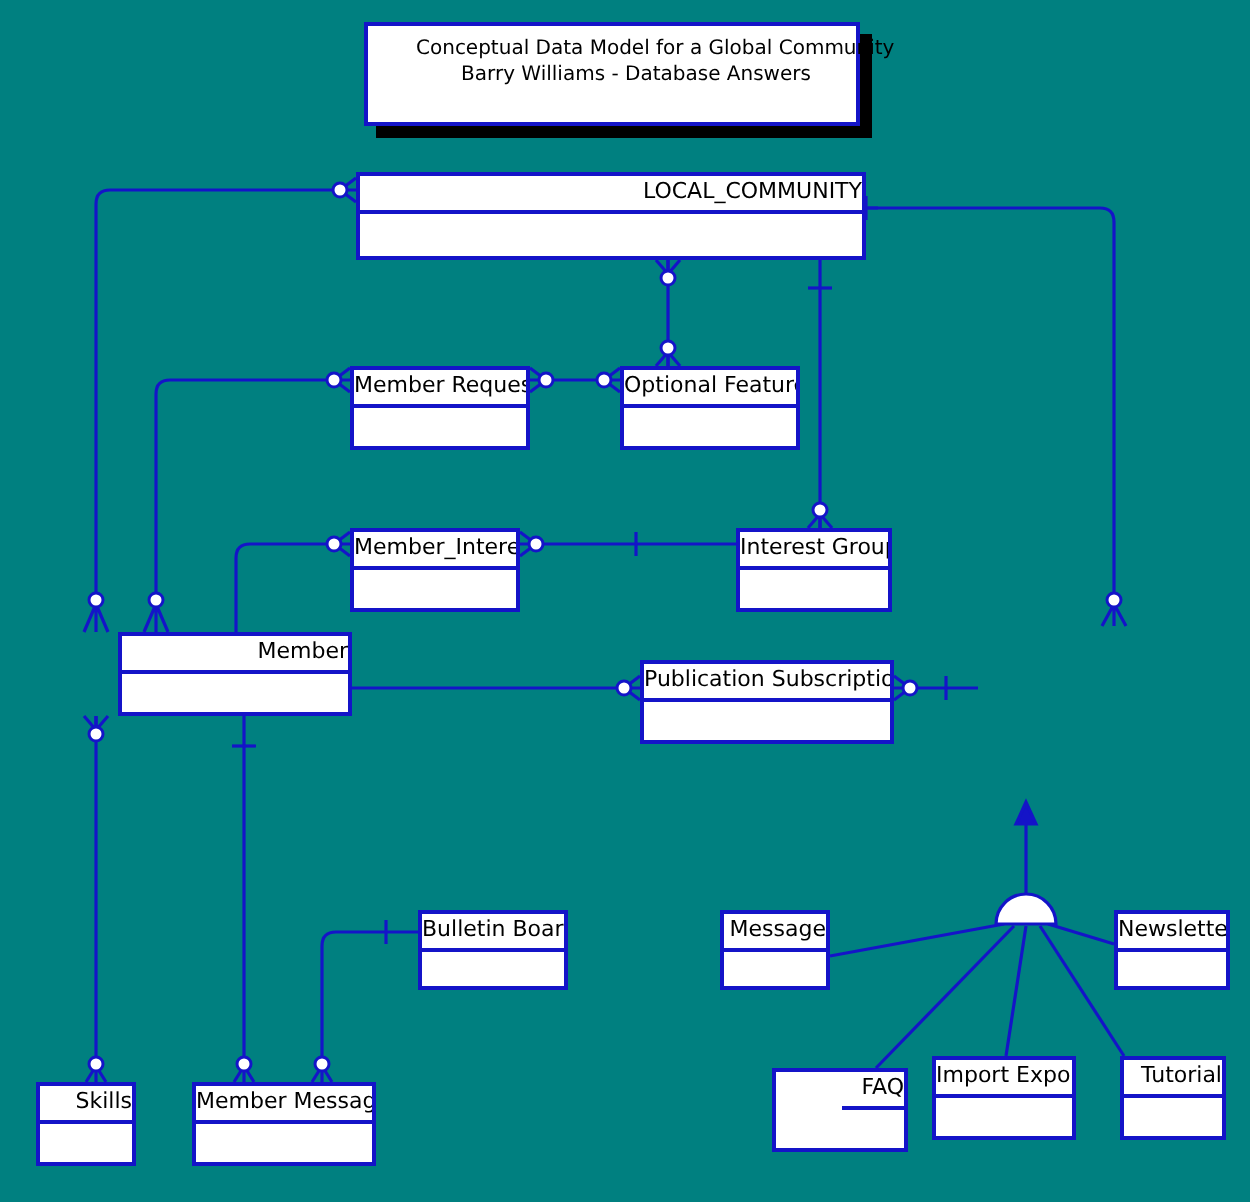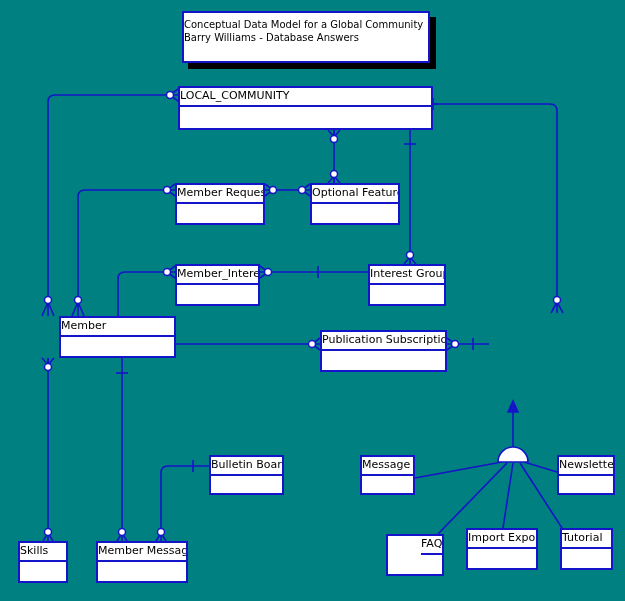--- a/index.html
+++ b/index.html
@@ -25,21 +25,21 @@
   }
   .entity {
     position: absolute;
     background: #ffffff;
     border: 2px solid #1414c8;
     box-sizing: border-box;
     z-index: 5;
   }
   .entity-name {
     display: block;
-    text-align: left;
+    text-align: right;
     font-size: 11px;
     line-height: 15px;
     color: #000000;
     border-bottom: 2px solid #1414c8;
     height: 17px;
     white-space: nowrap;
     overflow: hidden;
   }
   .entity-body {
     display: block;
@@ -53,24 +53,26 @@
     height: 52px;
     background: #ffffff;
     border: 2px solid #1414c8;
     box-sizing: border-box;
     box-shadow: 6px 6px 0 #000000;
     z-index: 6;
     padding-top: 5px;
   }
   #title-box span {
     display: block;
+    text-align: center;
     font-size: 10px;
     line-height: 13px;
     color: #000000;
     white-space: nowrap;
+    margin-left: 24px;
   }
 </style>
 </head>
 <body>
 
 <div id="canvas">
 
   <svg id="wires" viewBox="0 0 625 601" xmlns="http://www.w3.org/2000/svg">
     <g fill="none" stroke="#1414c8" stroke-width="1.6">
 
@@ -206,21 +208,21 @@
     <span class="entity-body"></span>
   </div>
   <div class="entity" style="left: 18px; top: 541px; width: 50px; height: 42px;">
     <span class="entity-name">Skills</span>
     <span class="entity-body"></span>
   </div>
   <div class="entity" style="left: 96px; top: 541px; width: 92px; height: 42px;">
     <span class="entity-name">Member Message</span>
     <span class="entity-body"></span>
   </div>
-  <div class="entity" style="left: 386px; top: 534px; width: 58px; height: 42px; padding-left: 33px;">
+  <div class="entity" style="left: 386px; top: 534px; width: 68px; height: 42px; padding-left: 33px;">
     <span class="entity-name">FAQ</span>
     <span class="entity-body"></span>
   </div>
   <div class="entity" style="left: 466px; top: 528px; width: 72px; height: 42px;">
     <span class="entity-name">Import Export</span>
     <span class="entity-body"></span>
   </div>
   <div class="entity" style="left: 560px; top: 528px; width: 53px; height: 42px;">
     <span class="entity-name">Tutorial</span>
     <span class="entity-body"></span>

